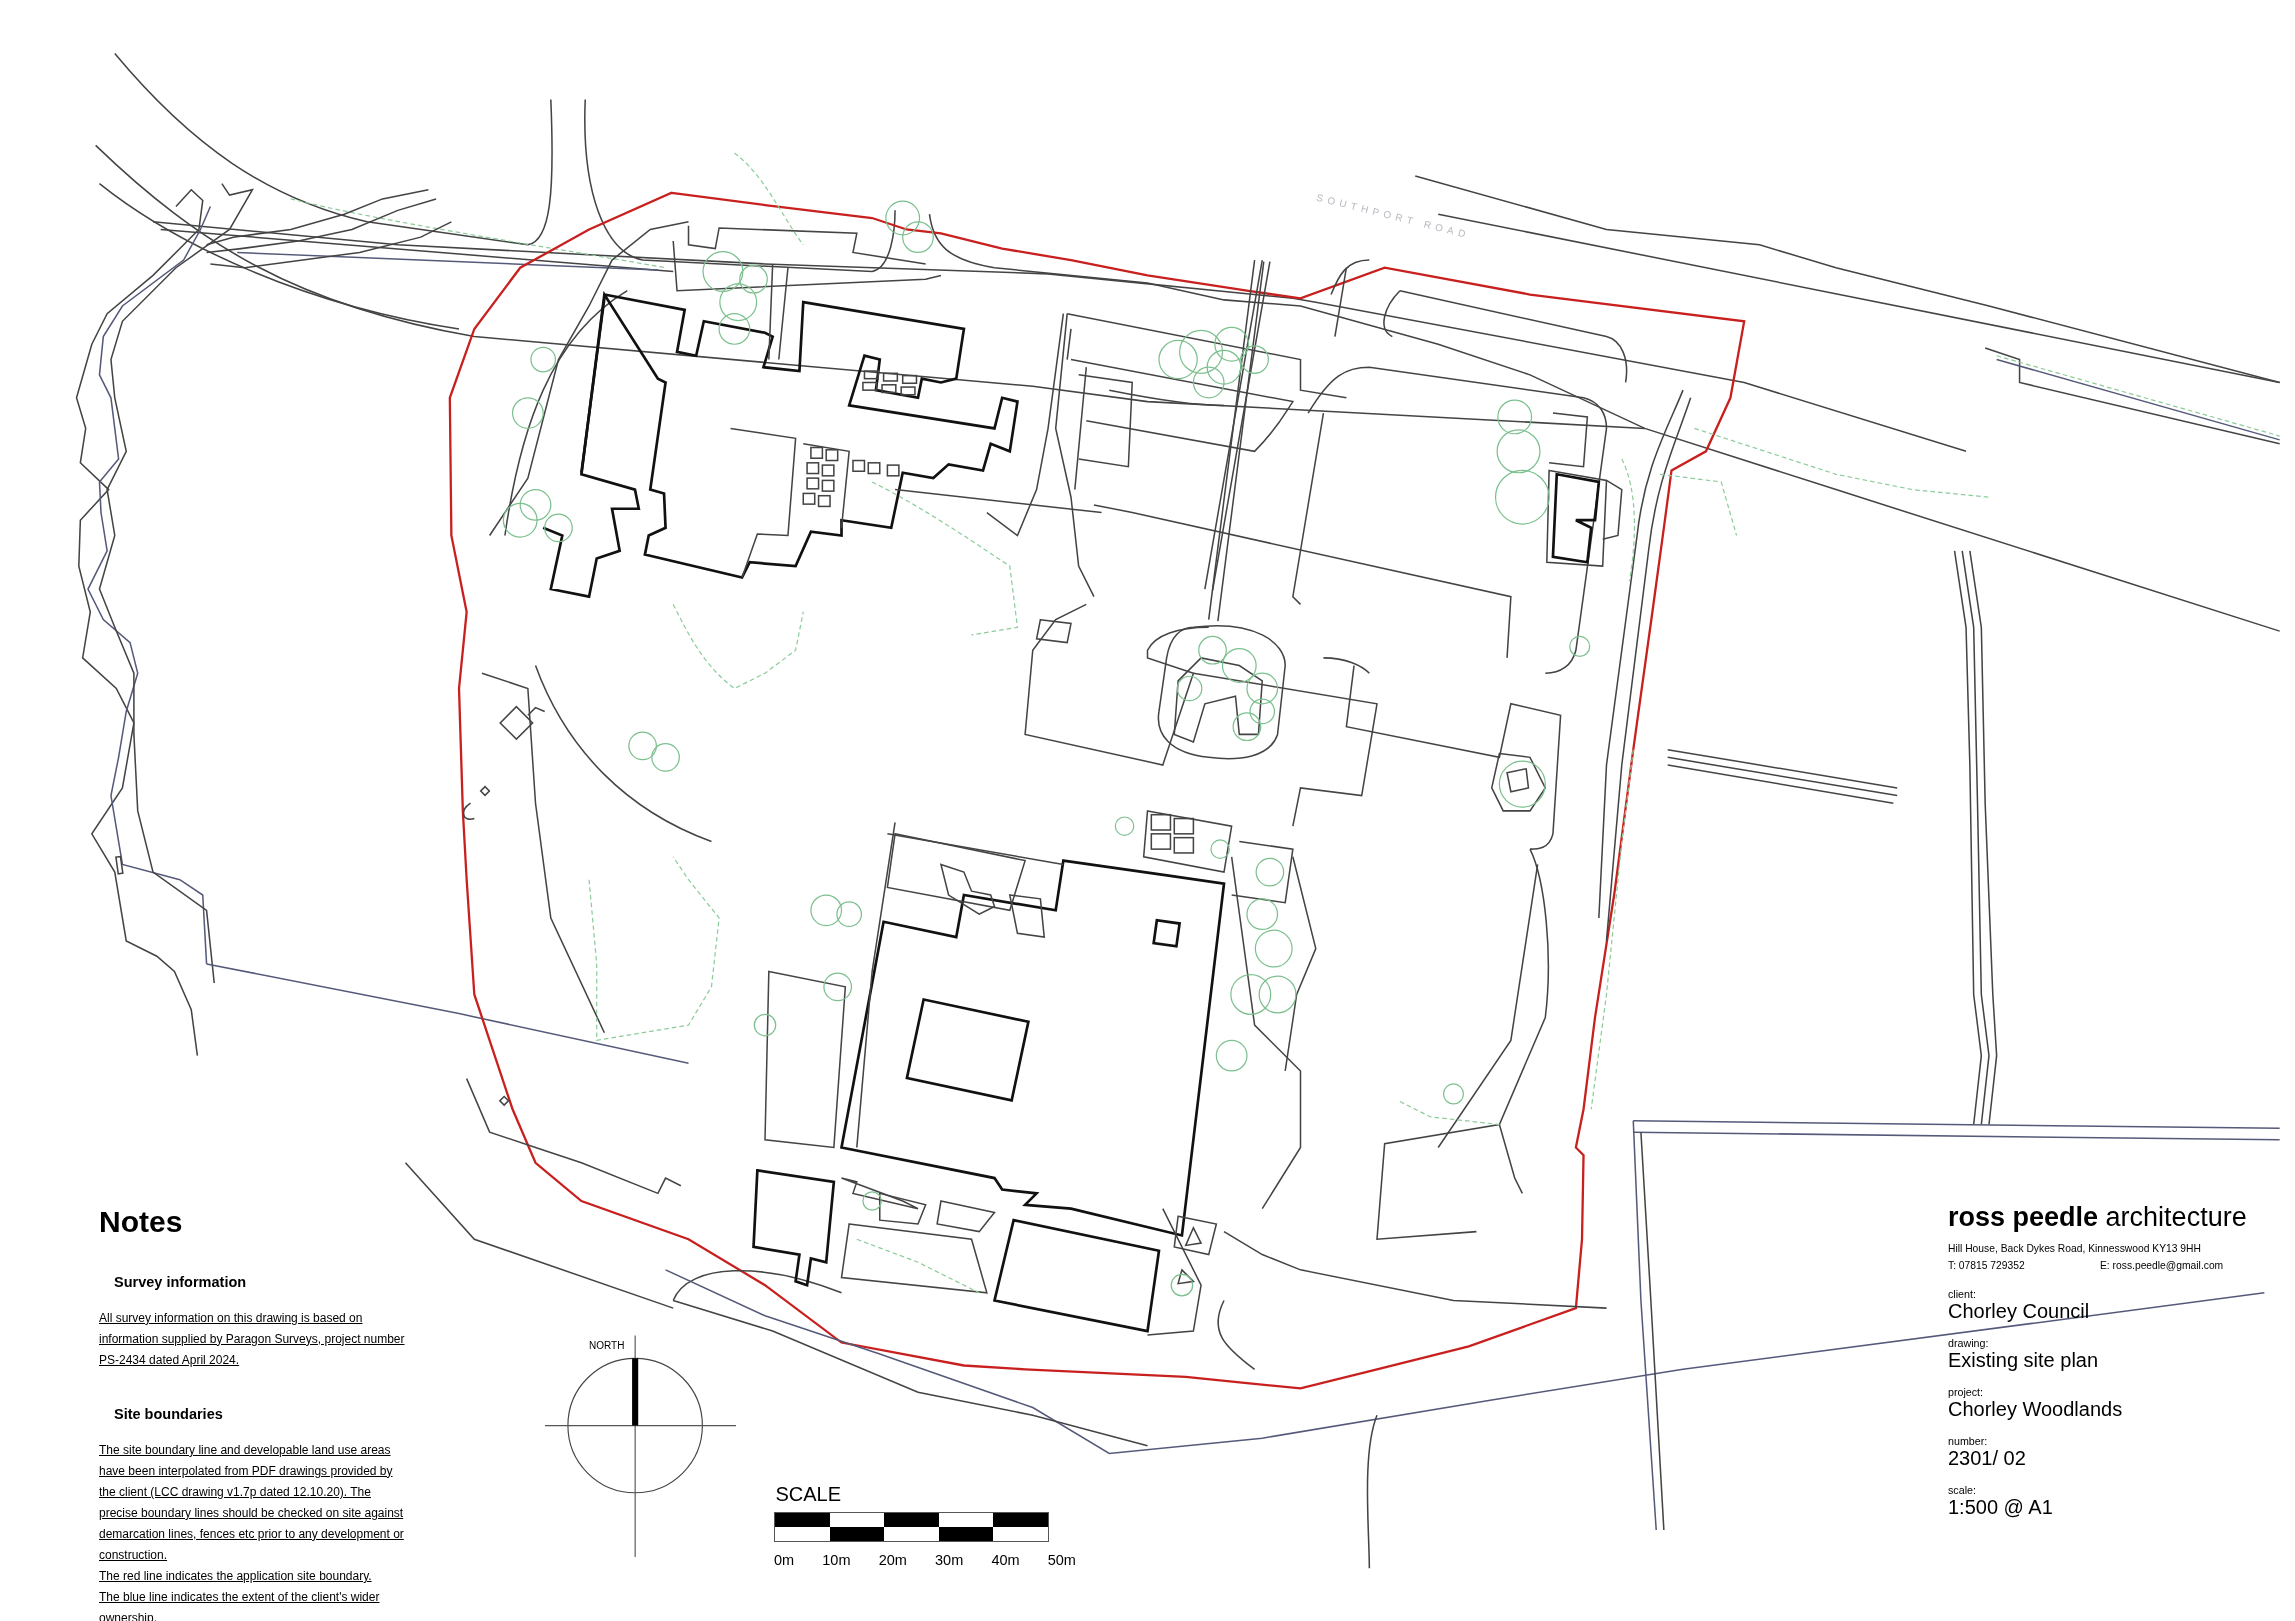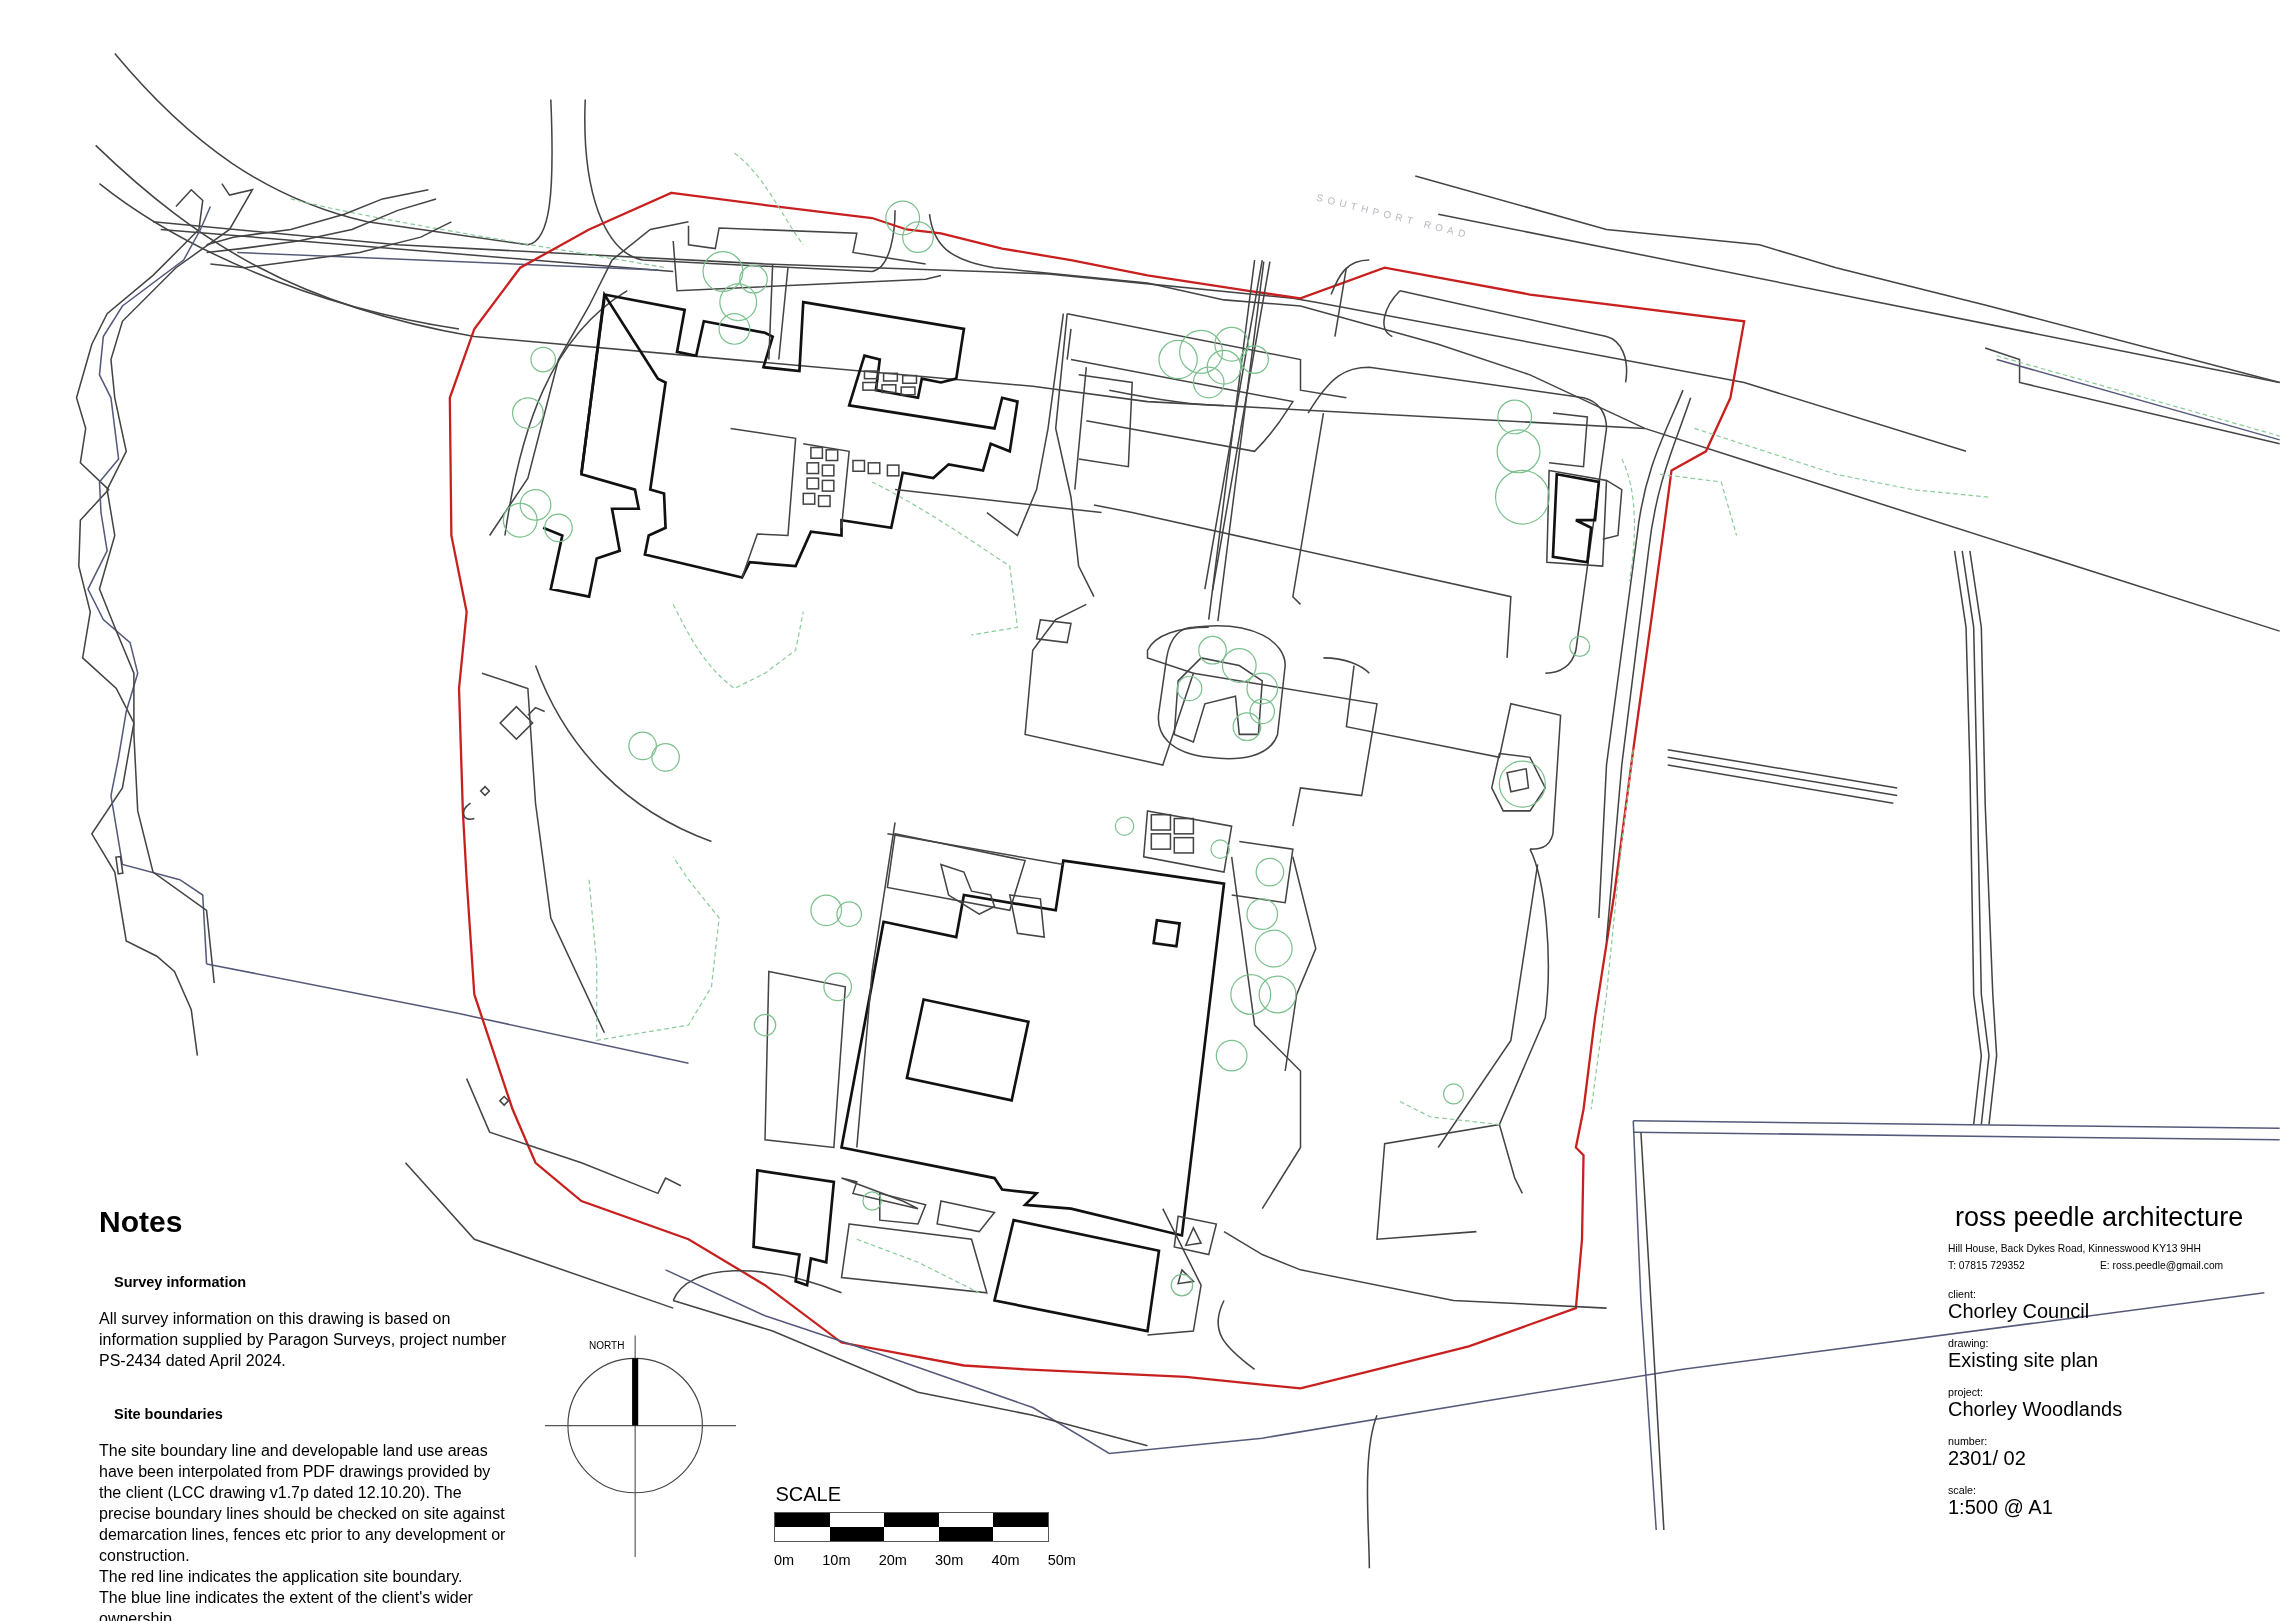--- a/index.html
+++ b/index.html
@@ -9,38 +9,38 @@
   .lnb{fill:none;stroke:#555a7a;stroke-width:2;}
   .bld{fill:none;stroke:#111;stroke-width:3.5;}
   .red{fill:none;stroke:#c8201e;stroke-width:3;}
   .tree{fill:none;stroke:#7cc08e;stroke-width:1.6;}
   .hedge{fill:none;stroke:#8ccc9a;stroke-width:1.6;stroke-dasharray:6 4;}
   .roadlbl{font-size:13px;fill:#b8b8c0;letter-spacing:6px;}
 
   .notes{position:absolute;left:99px;top:1207px;width:428px;}
   .notes h1{font-size:30px;font-weight:bold;margin:0 0 35px 0;line-height:1;}
   .notes h2{font-size:14.5px;font-weight:bold;margin:15px;line-height:20.7px;}
-  .notes p{font-size:16px;margin:0;line-height:21px;}
+  .notes p{font-size:12px;margin:0;line-height:21px;text-decoration:underline;}
   .notes .gap{height:18.4px;}
 
   .north{position:absolute;left:545px;top:1335px;width:191px;height:230px;}
   .north-lbl{position:absolute;left:589px;top:1340px;font-size:10px;}
 
   .scale{position:absolute;left:774px;top:1483px;}
   .scale-title{font-size:20px;margin:0 0 6.1px 1.5px;}
   .scale-bar{display:flex;flex-direction:column;width:273px;border:0.8px solid #555;}
   .scale-row{display:flex;height:13.8px;}
   .scale-row div{flex:1;}
   .blk{background:#000;}
   .wht{background:#fff;}
   .scale-ticks{display:flex;justify-content:space-between;width:302px;margin-top:10.7px;font-size:14.5px;}
 
   .title{position:absolute;left:1948px;top:1204px;width:347px;}
   .firm{font-size:27px;line-height:1;white-space:nowrap;}
-  .firm b{font-weight:normal;margin-left:7px;}
+  .firm b{font-weight:bold;}
   .addr{font-size:10.3px;margin-top:9.2px;line-height:17px;}
   .contact{display:flex;font-size:10.3px;line-height:17px;}
   .contact span:first-child{width:152px;}
   .rows{margin-top:13.8px;}
   .row{display:flex;align-items:baseline;height:49px;flex-direction:column;}
   .row .k{width:77px;font-size:10.7px;}
   .row .v{font-size:20px;}
 </style>
 </head>
 <body>

